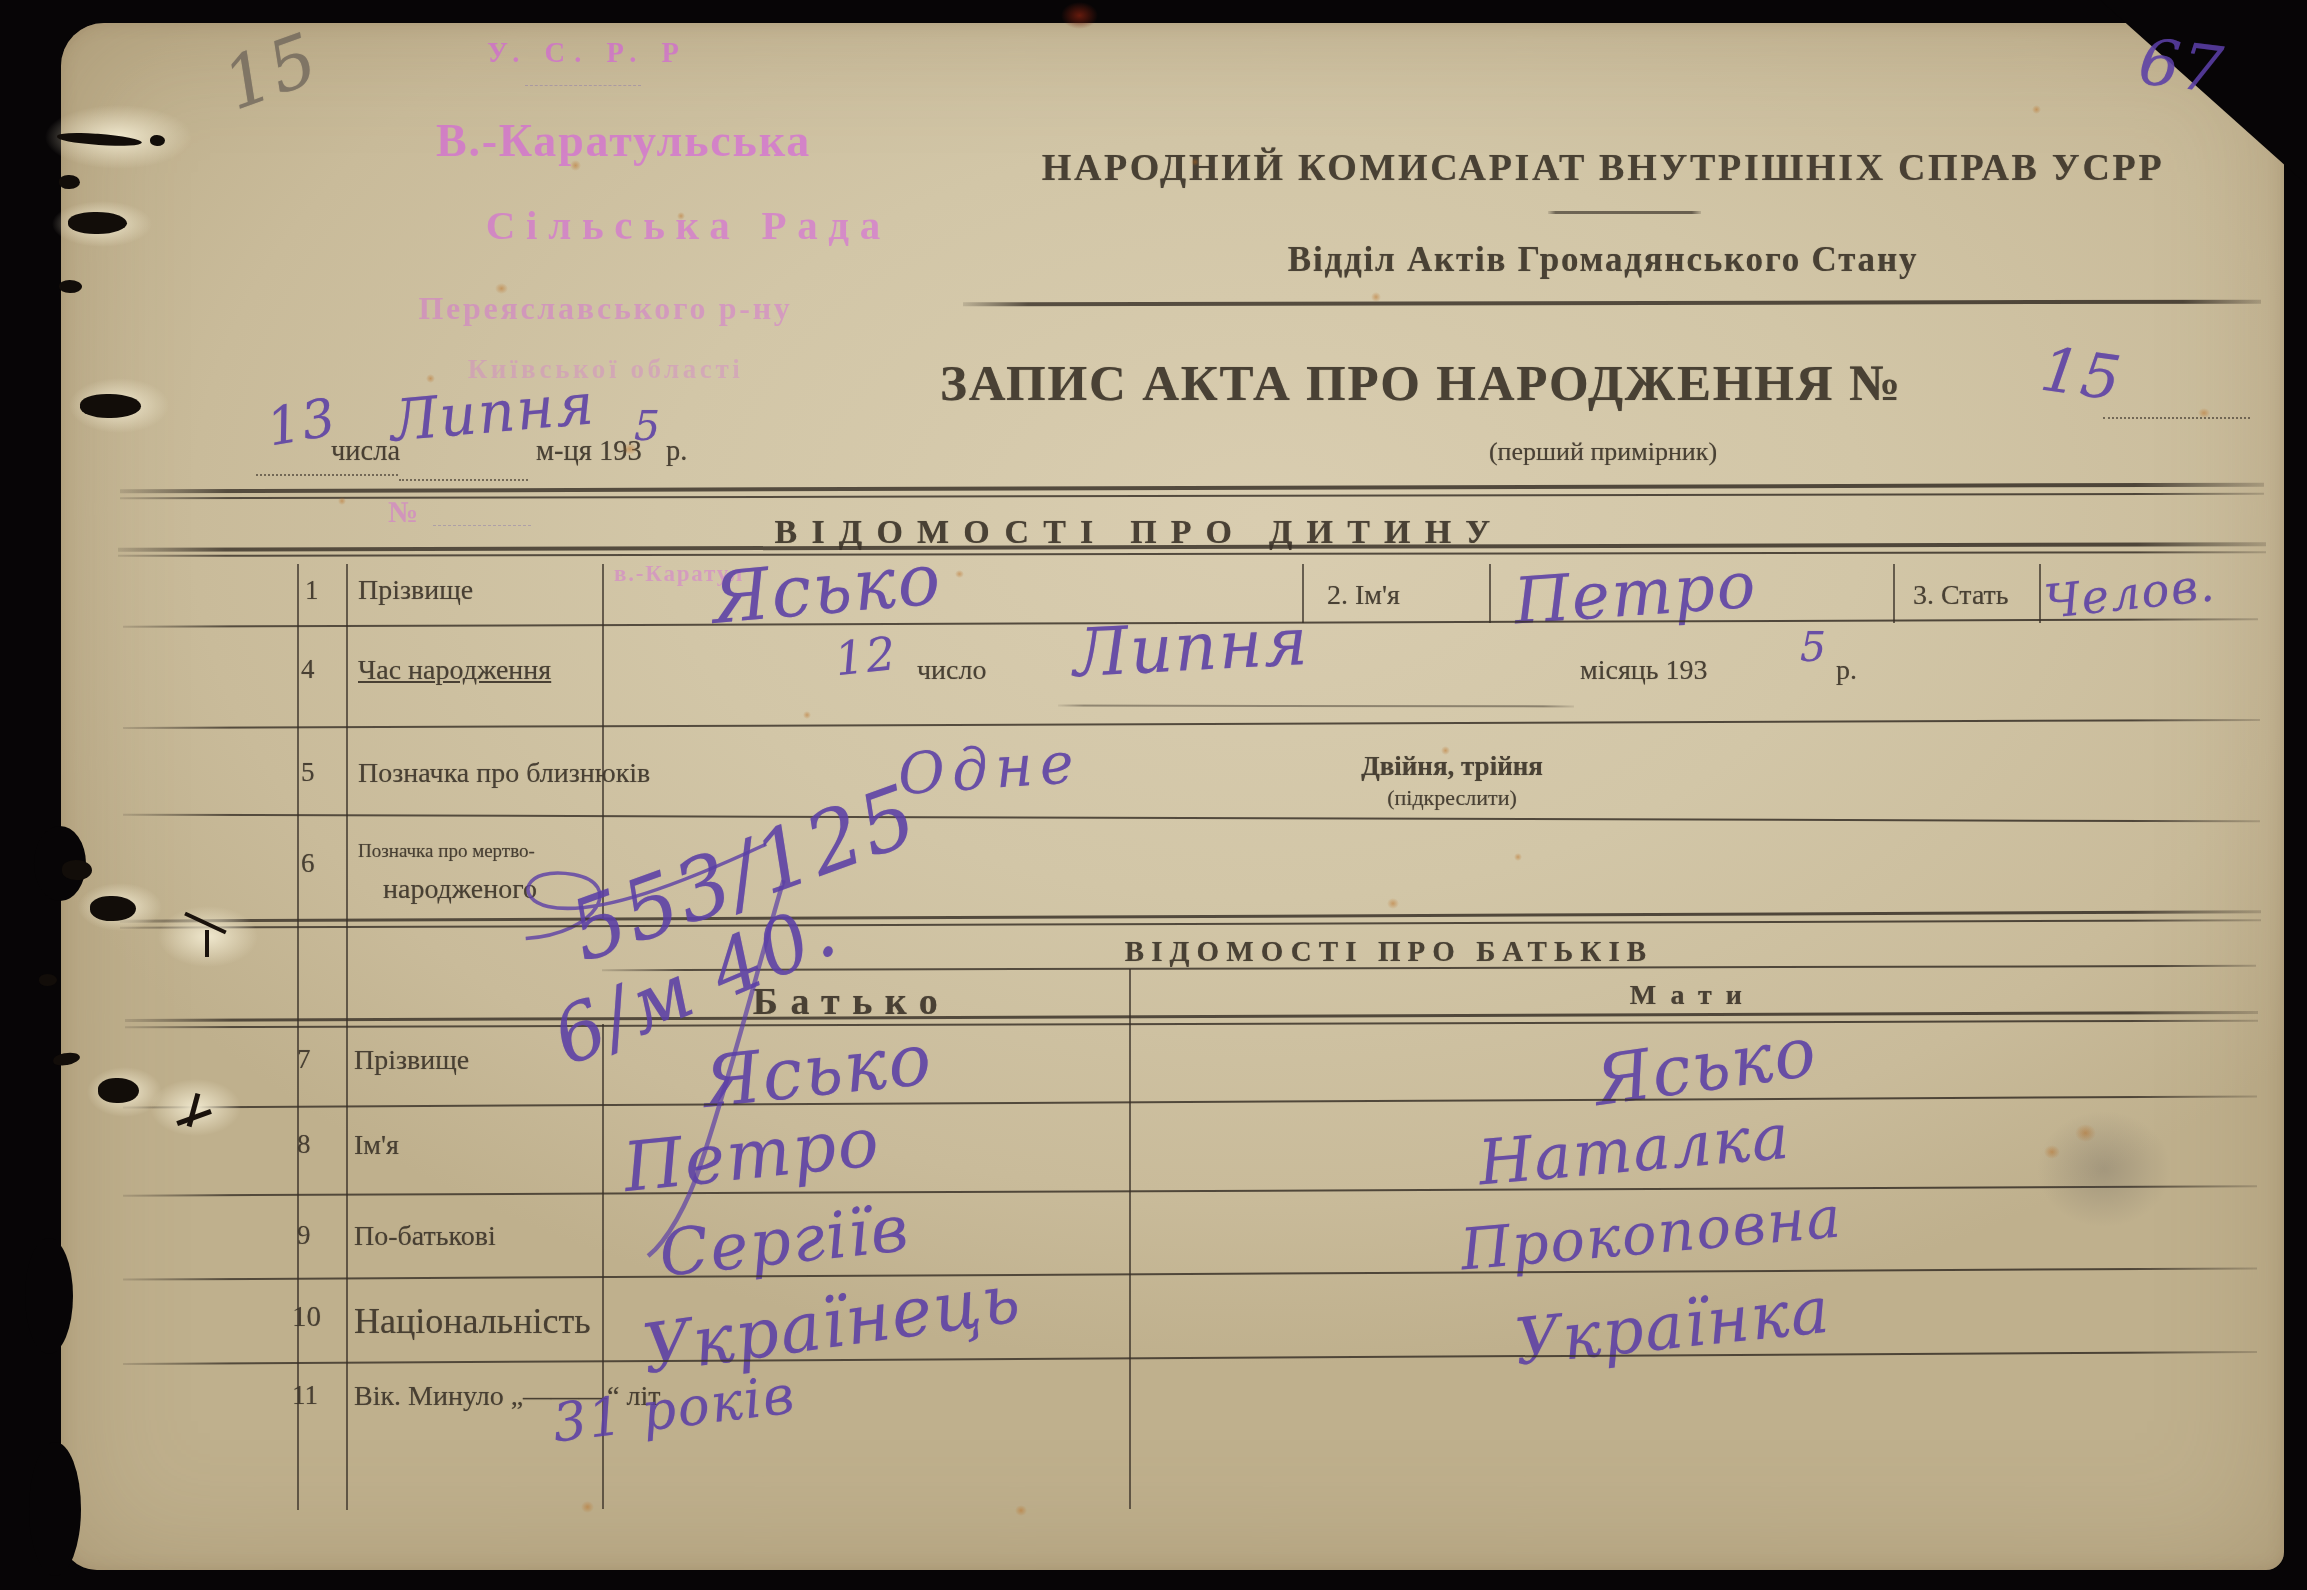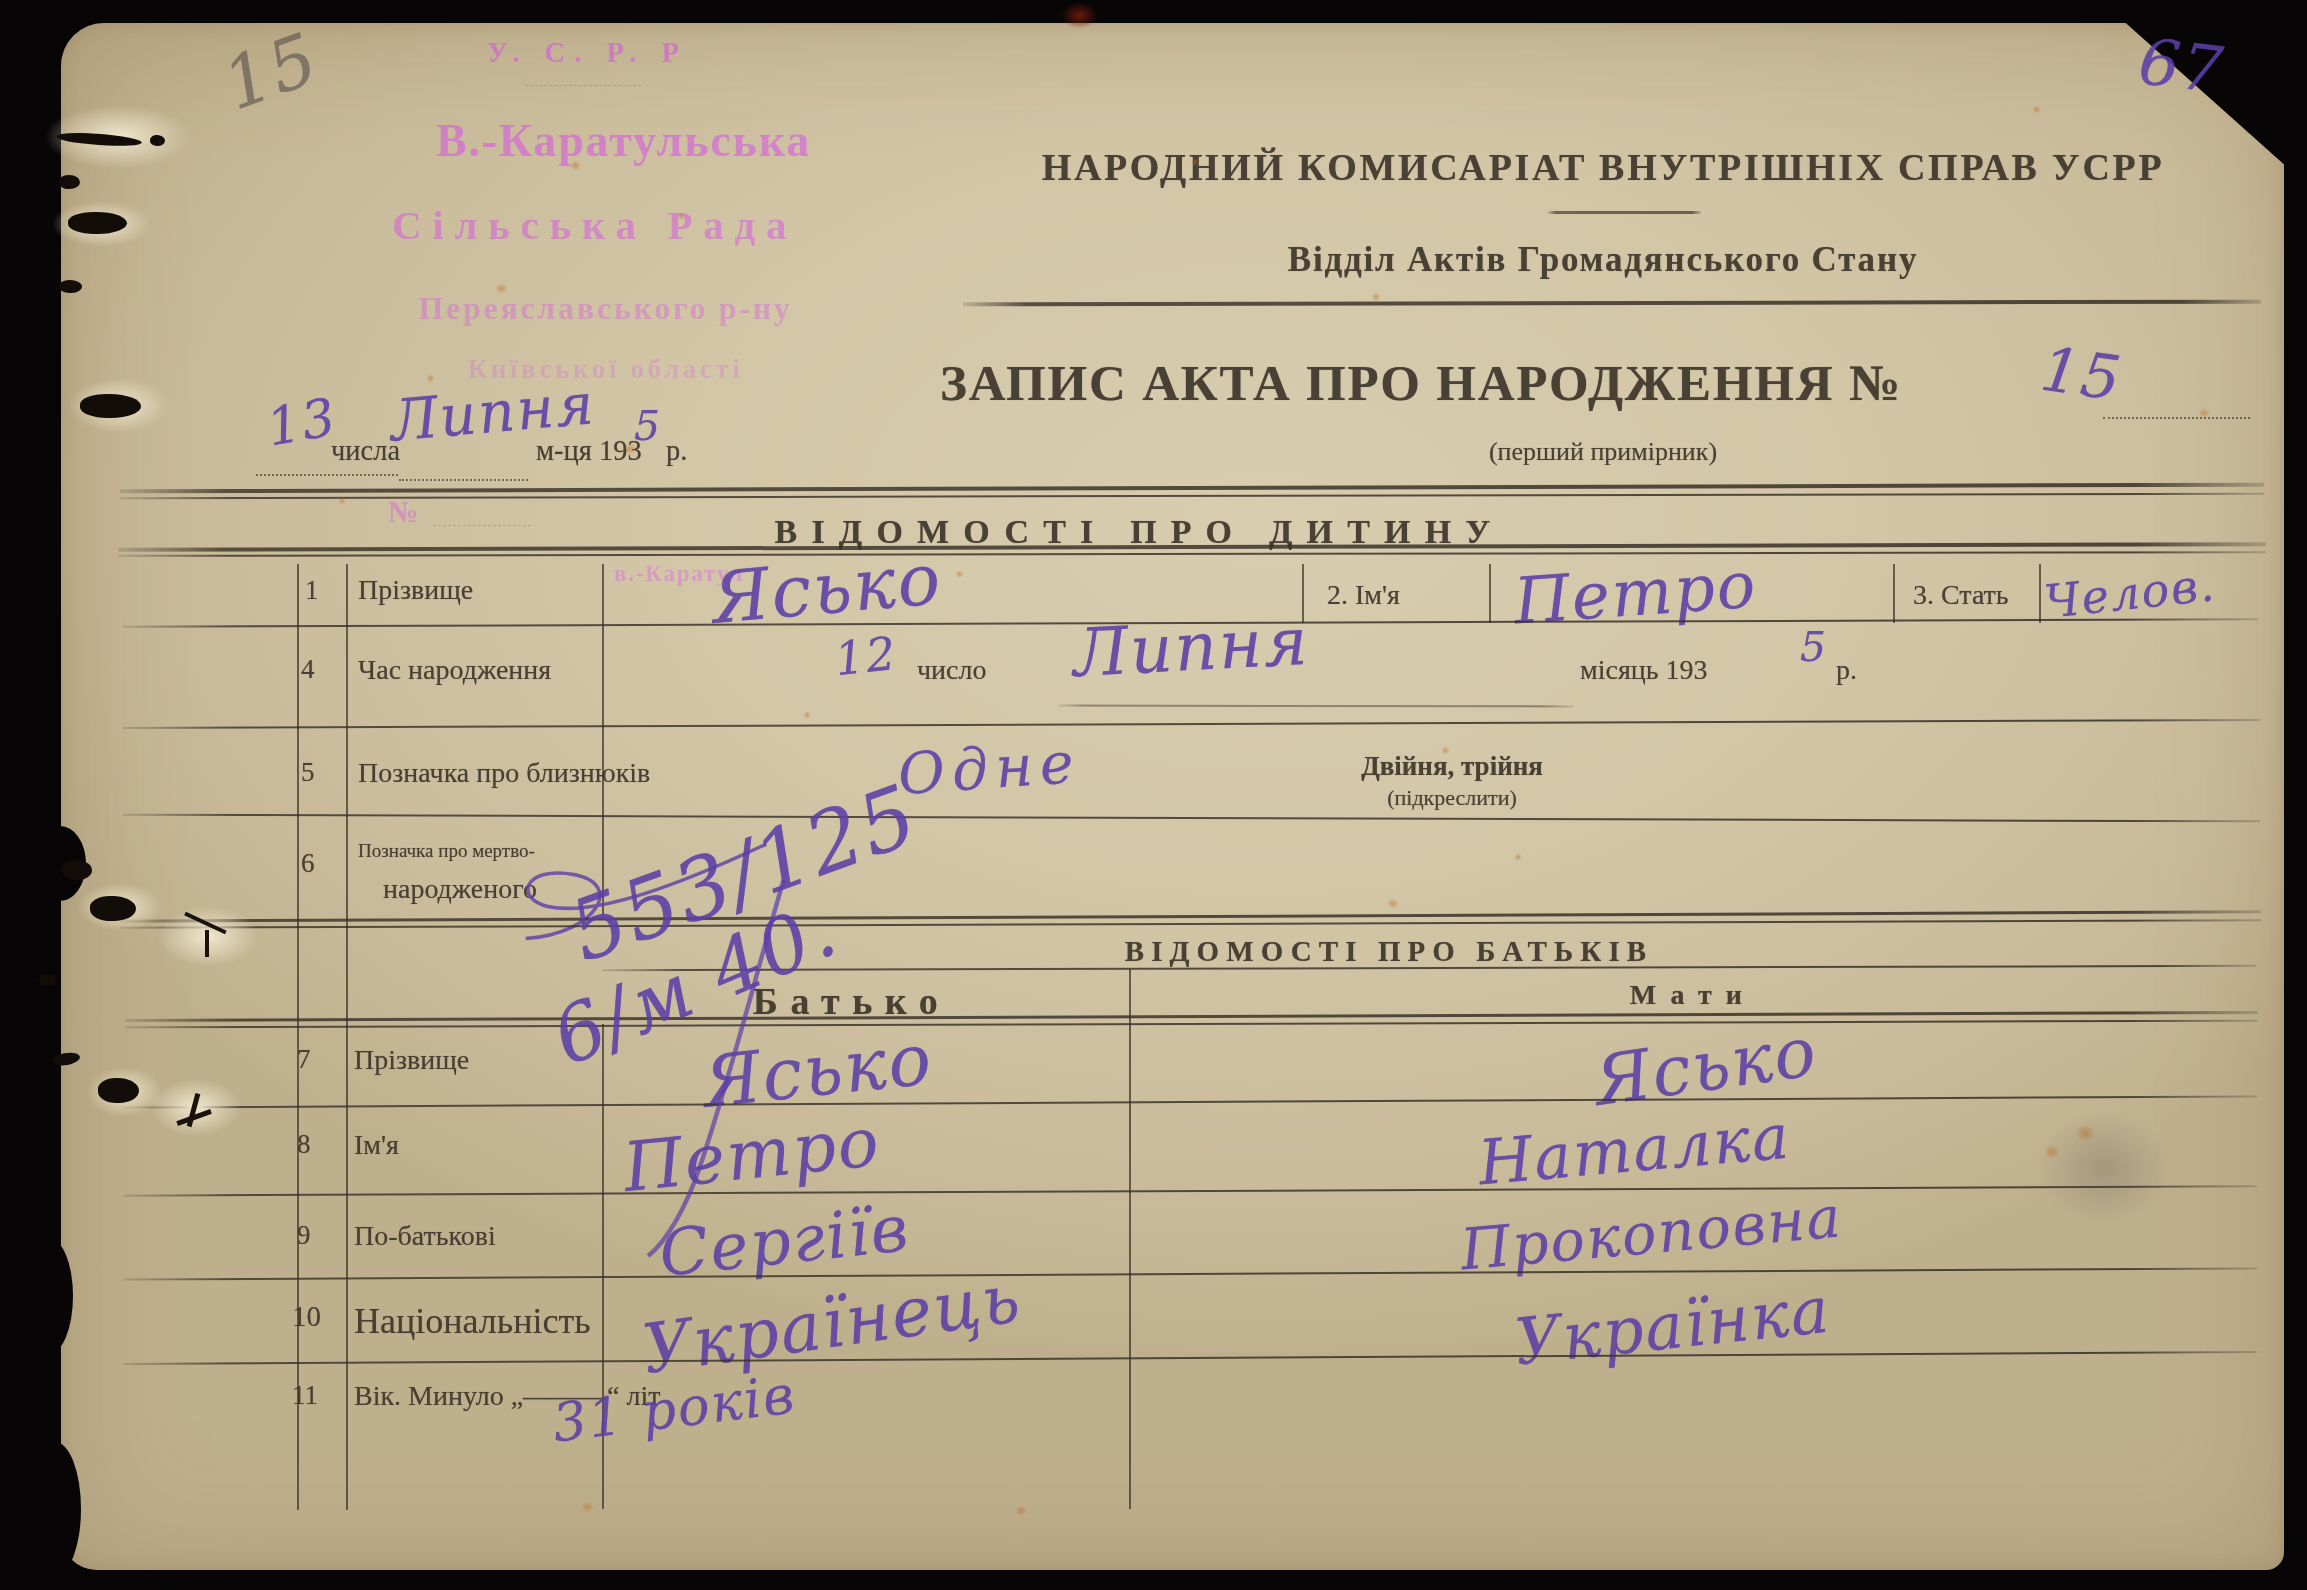--- a/index.html
+++ b/index.html
@@ -45,21 +45,21 @@
   <div class="paper"></div>
   <div class="corner-cut"></div>
 
   <div class="edge-bump" style="left:34px;top:826px;width:52px;height:75px;"></div>
   <div class="edge-bump" style="left:25px;top:1238px;width:48px;height:116px;"></div>
   <div class="edge-bump" style="left:28.5px;top:1442px;width:52px;height:134px;"></div>
 
   <div class="st" style="left:427px;top:37px;width:321px;font-size:28.5px;letter-spacing:9px;opacity:.5;text-align:center;">У. С. Р. Р</div>
   <div class="stdots" style="left:525px;top:85px;width:116px;"></div>
   <div class="st" style="left:383px;top:114px;width:481px;font-size:46px;letter-spacing:1.8px;opacity:.5;text-align:center;">В.-Каратульська</div>
-  <div class="st" style="left:392px;top:201px;width:499px;font-size:41px;letter-spacing:10.7px;opacity:.45;text-align:left;">Сільська Рада</div>
+  <div class="st" style="left:392px;top:201px;width:499px;font-size:41px;letter-spacing:10.7px;opacity:.45;text-align:right;">Сільська Рада</div>
   <div class="st" style="left:356px;top:290px;width:499px;font-size:32px;letter-spacing:2.7px;opacity:.33;text-align:center;">Переяславського р-ну</div>
   <div class="st" style="left:374px;top:354px;width:463px;font-size:27px;letter-spacing:3.6px;opacity:.22;text-align:center;">Київської області</div>
   <div class="st" style="left:388px;top:495px;font-size:30px;opacity:.35;">№</div>
   <div class="stdots" style="left:433px;top:525px;width:98px;"></div>
   <div class="st" style="left:614px;top:561px;font-size:23px;letter-spacing:1.8px;opacity:.32;">в.-Каратул</div>
 
   <div class="hw pencil" style="left:224px;top:30px;font-size:71px;transform:rotate(-20deg);opacity:.75;">15</div>
 
   <div class="hw" style="left:2139px;top:28.5px;font-size:64px;transform:rotate(7deg);">67</div>
 
@@ -100,21 +100,21 @@
   <div class="t" style="left:305px;top:575px;font-size:27px;">1</div>
   <div class="t" style="left:358px;top:574px;font-size:28px;">Прізвище</div>
   <div class="hw" style="left:712px;top:547px;font-size:71px;transform:rotate(-5deg);">Ясько</div>
   <div class="t" style="left:1327px;top:579px;font-size:28px;">2. Ім'я</div>
   <div class="hw" style="left:1514px;top:556px;font-size:64px;transform:rotate(-4deg);">Петро</div>
   <div class="t" style="left:1913px;top:579px;font-size:28px;">3. Стать</div>
   <div class="hw" style="left:2044px;top:566px;font-size:46px;transform:rotate(-6deg);">Челов.</div>
   <div class="hl" style="left:123px;top:622px;width:2135px;transform:rotate(-0.2deg);"></div>
 
   <div class="t" style="left:301px;top:654px;font-size:27px;">4</div>
-  <div class="t" style="left:358px;top:654px;font-size:28px;">Час народження</div>
+  <div class="t" style="left:358px;top:654px;font-size:28px;text-decoration:underline;">Час народження</div>
   <div class="hw" style="left:835px;top:629px;font-size:46px;transform:rotate(-6deg);">12</div>
   <div class="t" style="left:917px;top:654px;font-size:28px;">число</div>
   <div class="hw" style="left:1073px;top:609px;font-size:66px;transform:rotate(-3deg);">Липня</div>
   <div class="hl" style="left:1058px;top:705px;width:516px;opacity:.55;transform:rotate(0.1deg);"></div>
   <div class="t" style="left:1580px;top:654px;font-size:28px;">місяць 193</div>
   <div class="hw" style="left:1800px;top:623px;font-size:41px;">5</div>
   <div class="t" style="left:1836px;top:654px;font-size:28px;">р.</div>
   <div class="hl" style="left:123px;top:723px;width:2137px;transform:rotate(-0.22deg);"></div>
 
   <div class="t" style="left:301px;top:757px;font-size:27px;">5</div>

